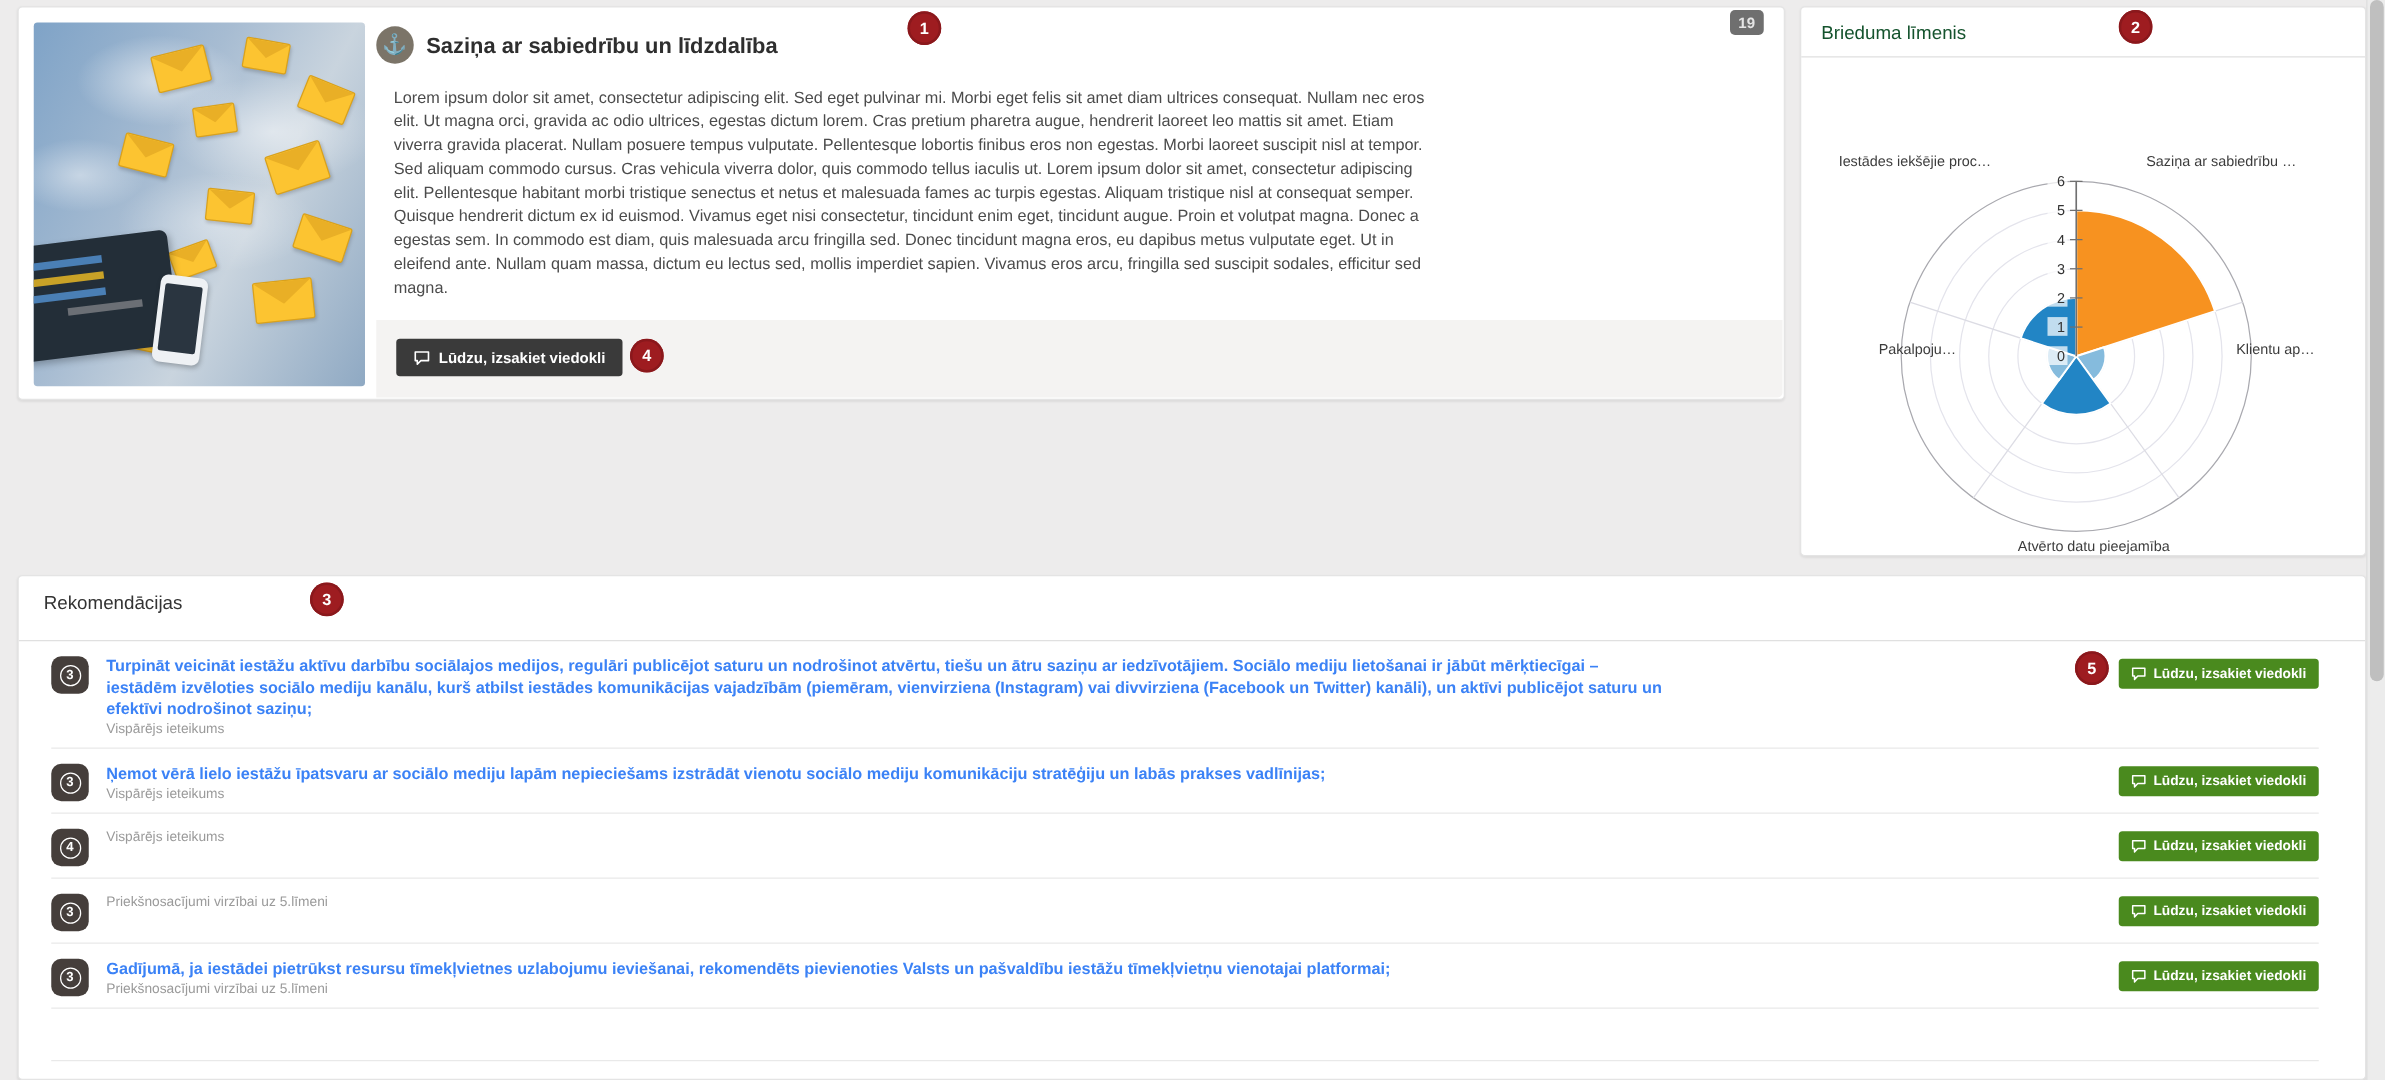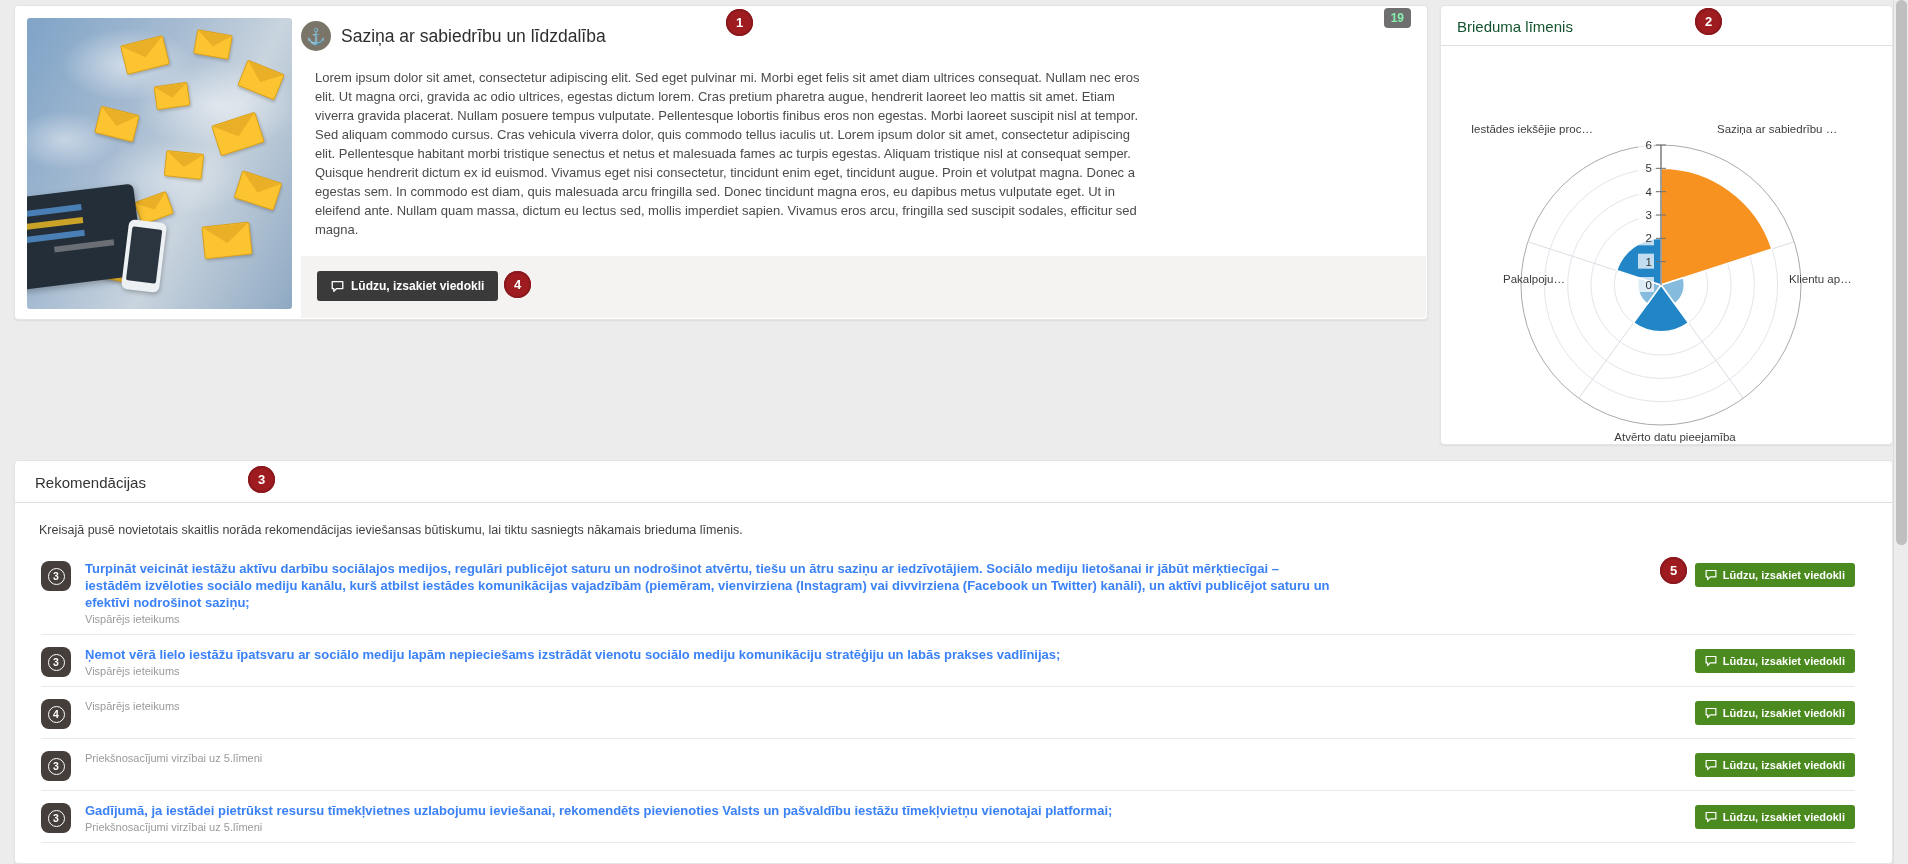--- a/index.html
+++ b/index.html
@@ -28,43 +28,43 @@
              border-radius:6px; transform:rotate(-7deg); box-shadow:2px 3px 6px rgba(0,0,0,.25); }
   .monitor::before { content:""; position:absolute; left:14px; top:14px; width:60px; height:6px; background:#4a7fb5;
              box-shadow:0 13px 0 #c9a227, 0 26px 0 #4a7fb5, 28px 39px 0 #6b6f75; }
   .phone { position:absolute; left:98px; bottom:18px; width:38px; height:70px; background:#eef1f4;
            border-radius:6px; transform:rotate(7deg); box-shadow:1px 2px 4px rgba(0,0,0,.25); }
   .phone::before { content:""; position:absolute; left:4px; right:4px; top:7px; bottom:9px; background:#2a3540; border-radius:2px; }
 
   .main-head { position:absolute; left:286px; top:12px; right:16px; height:36px; display:flex; align-items:center; }
   .title-icon { width:30px; height:30px; border-radius:50%; background:#7b7468; color:#fff; font-size:16px;
                 display:flex; align-items:center; justify-content:center; flex-shrink:0; }
-  .main-title { font-size:17.5px; font-weight:normal; color:#2e2e2e; margin-left:10px; }
-  .count-badge { position:absolute; right:16px; top:2px; background:#6f6f6f; color:#86efac; font-size:12px;
+  .main-title { font-size:17.5px; font-weight:bold; color:#2e2e2e; margin-left:10px; }
+  .count-badge { position:absolute; right:16px; top:2px; background:#6f6f6f; color:#e5e5e5; font-size:12px;
                  font-weight:bold; border-radius:4px; padding:4px 7px; line-height:1; }
   .main-body { position:absolute; left:300px; top:62px; width:836px; font-size:13px; line-height:19px; color:#4b4b4b; }
   .main-footer { position:absolute; left:286px; right:1px; bottom:1px; height:62px; background:#f4f3f2;
                  border-bottom-right-radius:4px; }
   .btn-dark { position:absolute; left:16px; top:15px; display:inline-flex; align-items:center; gap:7px;
               background:#3a3a3a; color:#fff; border:none; border-radius:3px; font-family:inherit;
               font-size:12px; font-weight:bold; padding:8px 14px; cursor:pointer; }
 
   
   .step-badge { position:absolute; width:27px; height:27px; border-radius:50%; background:#9e1c20;
                 color:#fff; font-size:13px; font-weight:bold; display:flex; align-items:center;
                 justify-content:center; box-shadow:inset 0 0 0 2px #8a181c; z-index:5; }
 
   
   .card-chart { left:1440px; top:5px; width:453px; height:440px; }
   .chart-head { padding:12px 16px 10px; font-size:15px; color:#14532d; border-bottom:1px solid #e0e0e0; }
   .chart-area { position:relative; width:453px; height:402px; }
 
   
   .card-reco { left:14px; top:460px; width:1879px; height:404px; overflow:hidden; }
-  .reco-head { padding:13px 20px 11px; font-size:15px; color:#333; border-bottom:1px solid #e0e0e0; position:relative; }
+  .reco-head { padding:13px 20px 21px; font-size:15px; color:#333; border-bottom:1px solid #e0e0e0; position:relative; }
   .reco-desc { padding:20px 24px 12px; font-size:12.5px; color:#3f3f3f; }
   .reco-list { padding:0 37px 0 26px; }
   .reco-row { position:relative; display:flex; align-items:flex-start; gap:14px; padding:11px 0 9px; }
   .reco-row + .reco-row { border-top:1px solid #e9e9e9; }
   .row-end-line { border-top:1px solid #e9e9e9; height:43px; border-bottom:1px solid #e9e9e9; margin:0 0; }
   .reco-icon { width:30px; height:30px; border-radius:8px; background:#453e3b; flex-shrink:0;
                display:flex; align-items:center; justify-content:center; margin-top:1px; }
   .circle-num { width:17px; height:17px; border:1.5px solid #fff; border-radius:50%; color:#fff;
                 font-size:10.5px; font-weight:bold; display:flex; align-items:center; justify-content:center; }
   .reco-text { flex:1; max-width:1245px; margin-right:auto; }
@@ -169,21 +169,20 @@
           <text x="124" y="237" text-anchor="end" font-size="11.5" fill="#3c3c3c">Pakalpoju…</text>
           <text x="152" y="87" text-anchor="end" font-size="11.5" fill="#3c3c3c">Iestādes iekšējie proc…</text>
         </svg></div>
   </div>
 
   <div class="card card-reco">
     <div class="reco-head">
       <span>Rekomendācijas</span>
       <div class="step-badge" style="left:233px;top:5px">3</div>
     </div>
-    <div class="reco-desc">Kreisajā pusē novietotais skaitlis norāda rekomendācijas ieviešansas būtiskumu, lai tiktu sasniegts nākamais brieduma līmenis.</div>
 
     <div class="reco-list">
 
       <div class="reco-row">
         <div class="reco-icon">
             <span class="circle-num">3</span>
           </div>
         <div class="reco-text">
           <div class="reco-title">Turpināt veicināt iestāžu aktīvu darbību sociālajos medijos, regulāri publicējot saturu un nodrošinot atvērtu, tiešu un ātru saziņu ar iedzīvotājiem. Sociālo mediju lietošanai ir jābūt mērķtiecīgai – iestādēm izvēloties sociālo mediju kanālu, kurš atbilst iestādes komunikācijas vajadzībām (piemēram, vienvirziena (Instagram) vai divvirziena (Facebook un Twitter) kanāli), un aktīvi publicējot saturu un efektīvi nodrošinot saziņu;</div>
           <div class="reco-cat">Vispārējs ieteikums</div>

